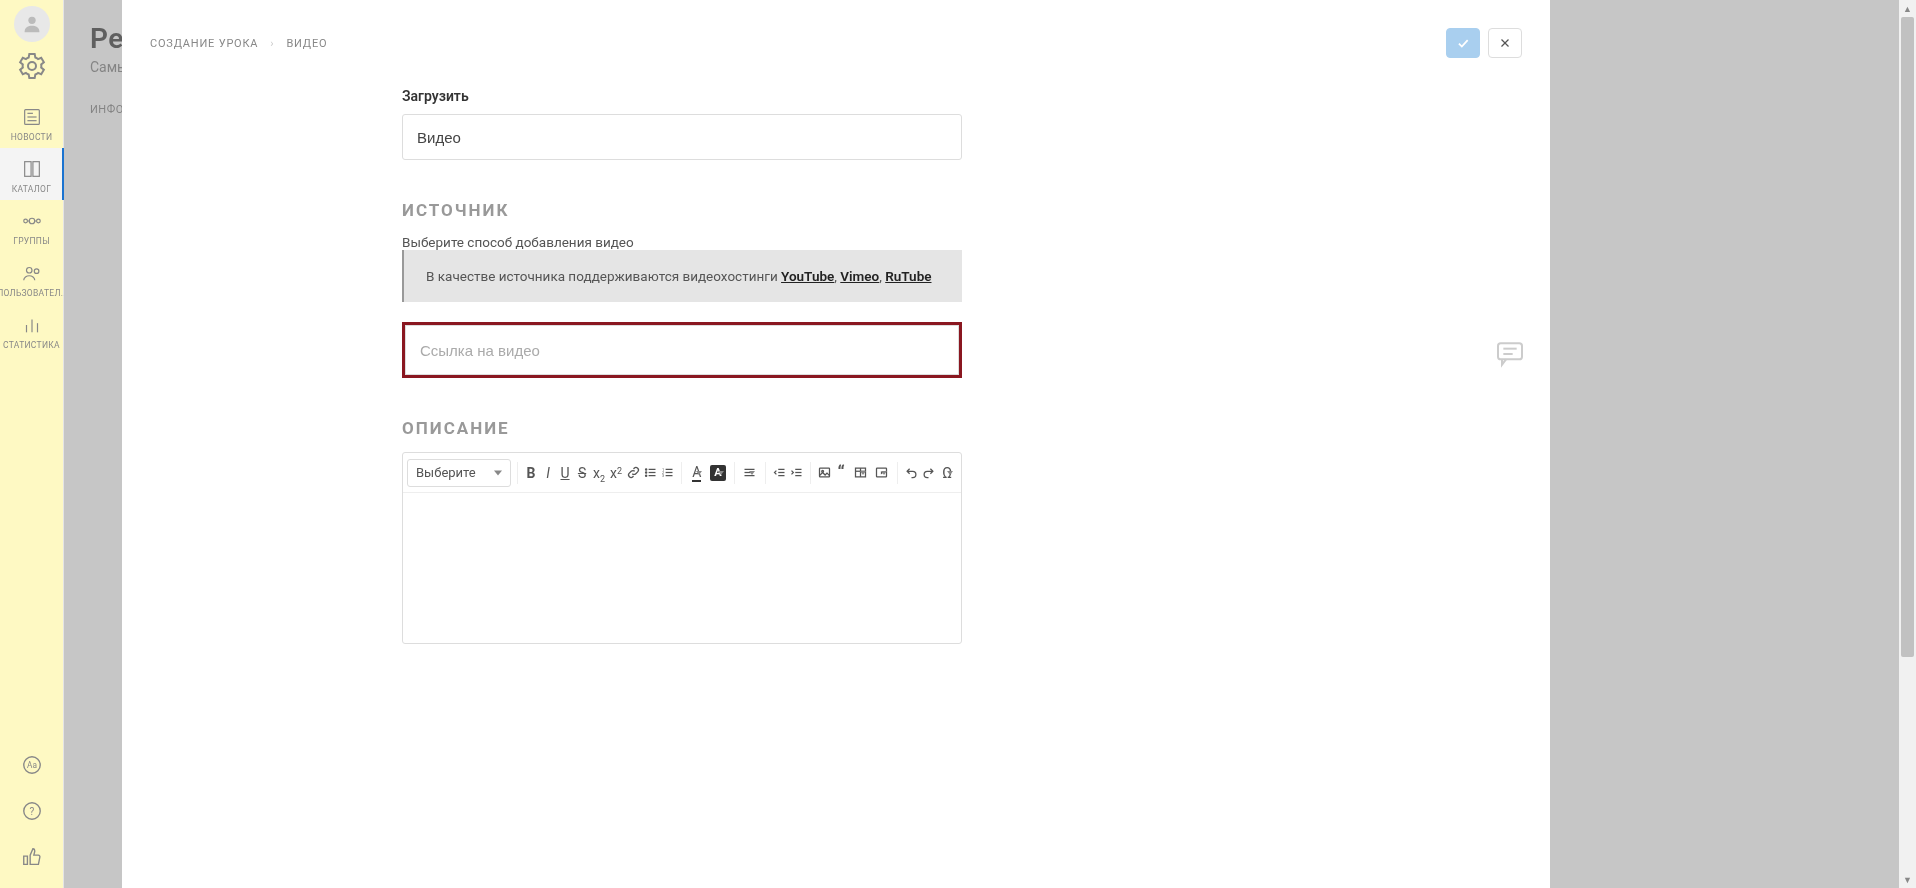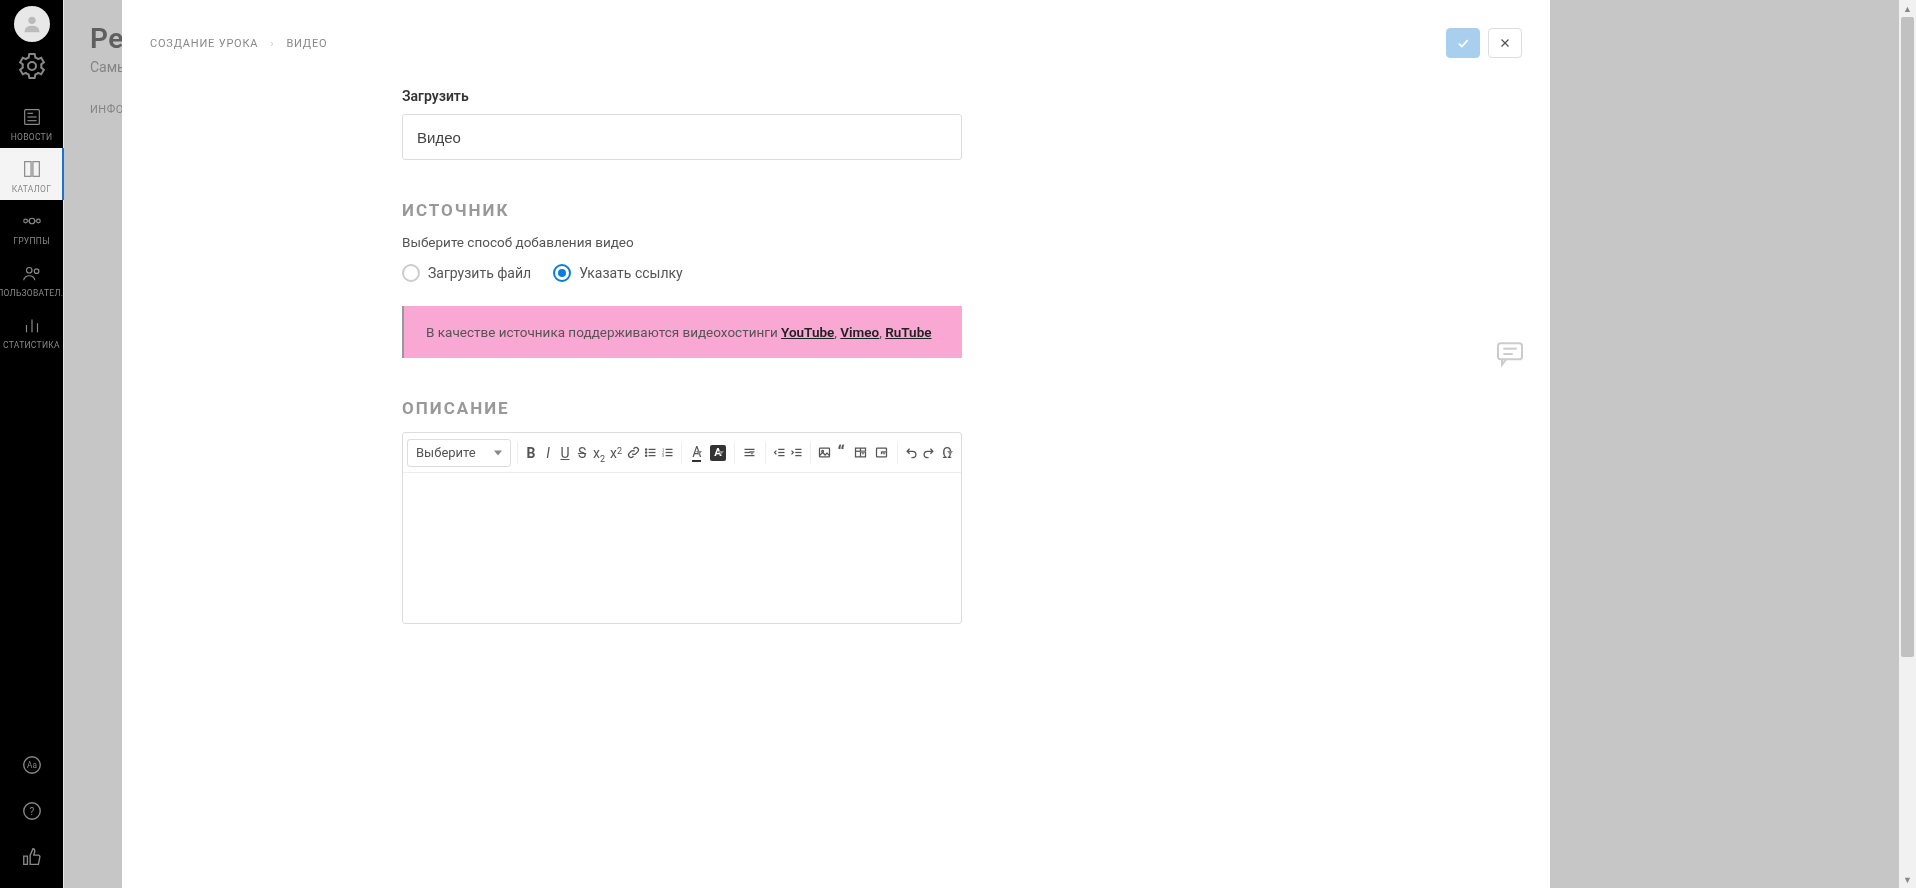--- a/index.html
+++ b/index.html
@@ -1,20 +1,20 @@
 <!DOCTYPE html>
 <html><head>
 <meta charset="utf-8">
 <style>
 * { box-sizing: border-box; margin: 0; padding: 0; }
 body { font-family: -apple-system, BlinkMacSystemFont, "Segoe UI", Roboto, Arial, sans-serif; background: #fff; color: #333; overflow: hidden; }
 .viewport { width: 1916px; height: 888px; position: relative; }
 
 
-.sidebar { position: absolute; left: 0; top: 0; width: 64px; height: 100%; background: #000000; border-right: 1px solid #e5e5e5; display: flex; flex-direction: column; align-items: center; padding-top: 6px; }
+.sidebar { position: absolute; left: 0; top: 0; width: 64px; height: 100%; background: #fef9c3; border-right: 1px solid #e5e5e5; display: flex; flex-direction: column; align-items: center; padding-top: 6px; }
 .avatar { width: 36px; height: 36px; border-radius: 50%; background: #e8e8e8; display: flex; align-items: center; justify-content: center; margin-bottom: 8px; }
 .avatar svg { width: 22px; height: 22px; fill: #bbb; }
 .gear-btn { width: 32px; height: 32px; display: flex; align-items: center; justify-content: center; color: #888; margin-bottom: 14px; cursor: pointer; }
 .nav-item { width: 64px; display: flex; flex-direction: column; align-items: center; padding: 10px 0 6px; cursor: pointer; color: #888; position: relative; }
 .nav-item.active { background: #f4f4f4; }
 .nav-item.active::after { content: ""; position: absolute; right: 0; top: 0; bottom: 0; width: 2px; background: #1a73d0; }
 .nav-item svg { width: 22px; height: 22px; stroke: #888; fill: none; stroke-width: 1.3; }
 .nav-item .lbl { font-size: 8.5px; letter-spacing: 0.3px; margin-top: 4px; text-transform: uppercase; color: #888; }
 .sidebar-bottom { margin-top: auto; margin-bottom: 20px; display: flex; flex-direction: column; align-items: center; gap: 24px; }
 .sidebar-bottom .ic { width: 22px; height: 22px; color: #888; cursor: pointer; }
@@ -51,29 +51,29 @@
 .modal-body { margin-left: 0; padding-left: 402px; padding-right: 28px; }
 .modal-inner { max-width: 868px; }
 
 .modal-body { padding-left: 280px; }
 
 .field-label { font-size: 14px; font-weight: 600; color: #333; margin-bottom: 10px; }
 .text-input { width: 100%; height: 46px; border: 1px solid #ddd; border-radius: 3px; padding: 0 14px; font-size: 15px; color: #444; outline: none; }
 .text-input::placeholder { color: #aaa; }
 
 .section-title { font-size: 17px; letter-spacing: 2px; color: #999; text-transform: uppercase; margin-top: 40px; margin-bottom: 14px; font-weight: 700; }
-.help { font-size: 13.5px; color: #555; margin-bottom: 14px; }
+.help { font-size: 13.5px; color: #555; }
 
 .radios { display: flex; gap: 22px; align-items: center; margin-bottom: 24px; }
 .radio { display: flex; align-items: center; gap: 8px; cursor: pointer; font-size: 14px; color: #555; }
 .radio .dot { width: 18px; height: 18px; border-radius: 50%; border: 2px solid #ccc; position: relative; }
 .radio.checked .dot { border-color: #0a7de3; }
 .radio.checked .dot::after { content: ""; position: absolute; inset: 3px; background: #0a7de3; border-radius: 50%; }
 
-.info-box { border-left: 2px solid #999; background: #f9a8d4; padding: 18px 22px; font-size: 13.5px; color: #555; margin-bottom: 20px; position: relative; }
+.info-box { border-left: 2px solid #999; background: #e5e5e5; padding: 18px 22px; font-size: 13.5px; color: #555; margin-bottom: 20px; position: relative; }
 .info-box a { color: #222; font-weight: 600; text-decoration: underline; }
 
 .bubble { position: absolute; right: 24px; top: 338px; width: 32px; height: 28px; color: #ccc; }
 
 .link-label { font-size: 13.5px; color: #555; margin-bottom: 10px; }
 .link-input-wrap { border: 3px solid #8a1720; padding: 0; }
 .link-input { width: 100%; height: 50px; border: 1px solid #ddd; padding: 0 14px; font-size: 15px; color: #444; outline: none; }
 .link-input::placeholder { color: #aaa; }
 
 
@@ -206,35 +206,28 @@
 
     <div class="modal-body">
       <div class="modal-inner">
 
         <div class="field-label">Загрузить</div>
         <input class="text-input" value="Видео" style="">
 
         <div class="section-title">ИСТОЧНИК</div>
         <div class="help">Выберите способ добавления видео</div>
 
-        <div class="radios">
-          <label class="radio">
-            <span class="dot"></span>
-            <span>Загрузить файл</span>
-          </label>
-          <label class="radio checked">
-            <span class="dot"></span>
-            <span>Указать ссылку</span>
-          </label>
-        </div>
 
         <div class="info-box">
           <span>В качестве источника поддерживаются видеохостинги </span><a href="#">YouTube</a>, <a href="#">Vimeo</a>, <a href="#">RuTube</a>
         </div>
 
+        <div class="link-input-wrap">
+          <input class="link-input" placeholder="Ссылка на видео" style="">
+        </div>
 
         <div class="section-title">ОПИСАНИЕ</div>
 
         <div class="editor-wrap">
           <div class="toolbar">
             <div class="tb-select">
                 <span>Выберите</span>
               </div>
             <div class="tb-sep"></div>
             <div class="tb-btn">

